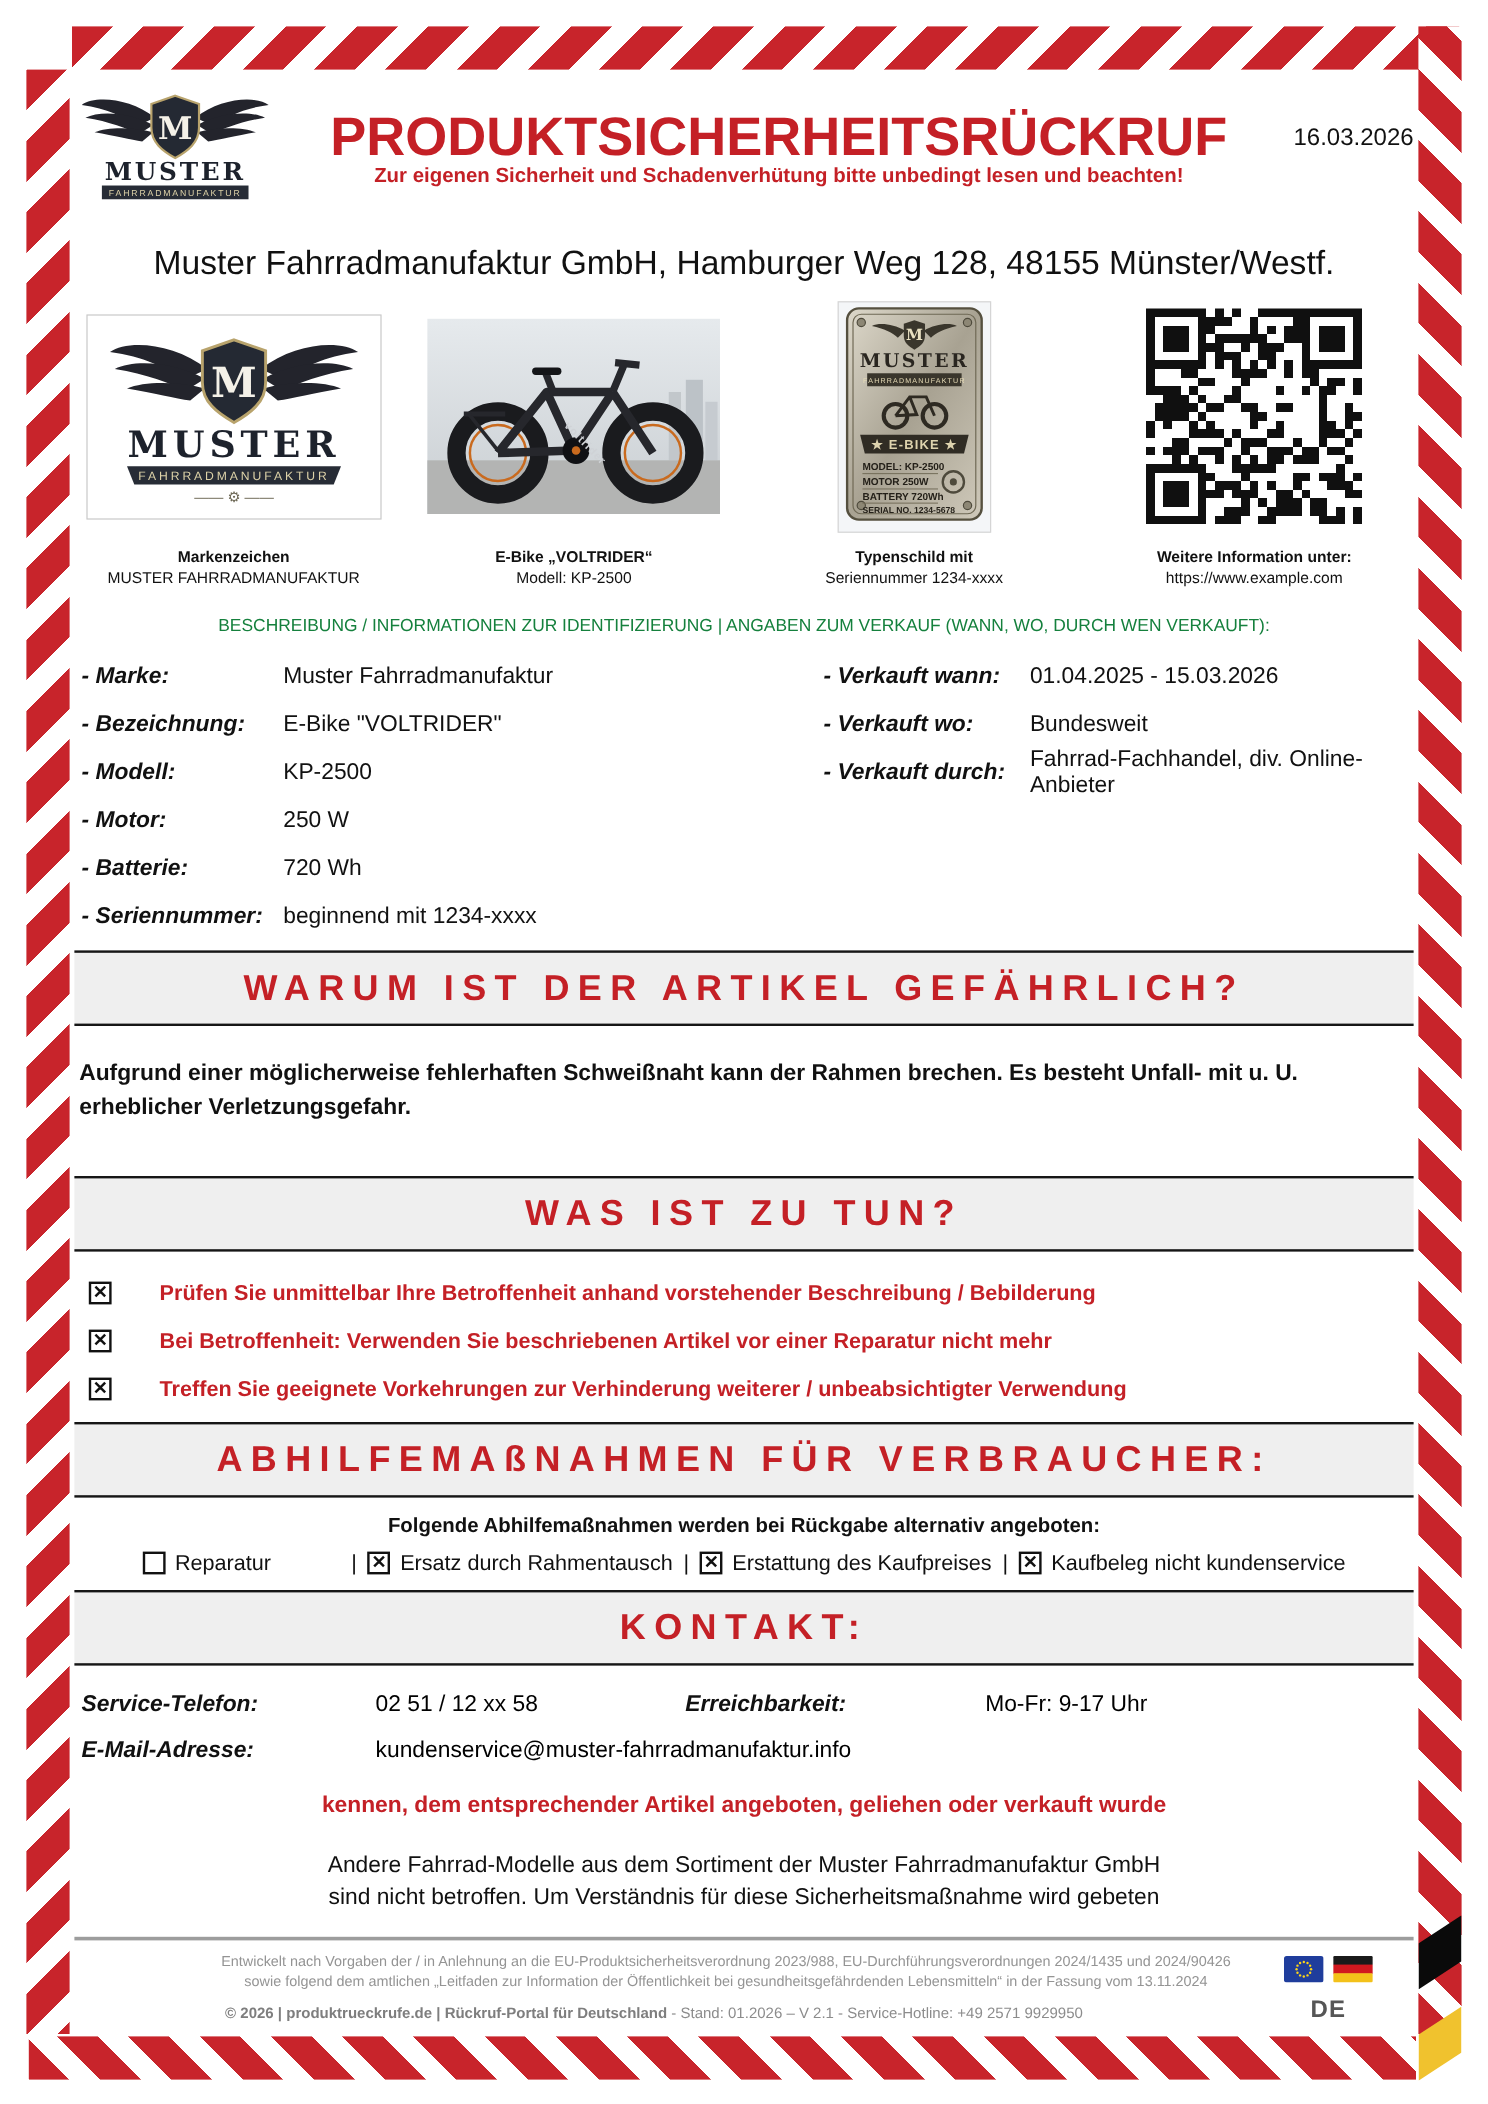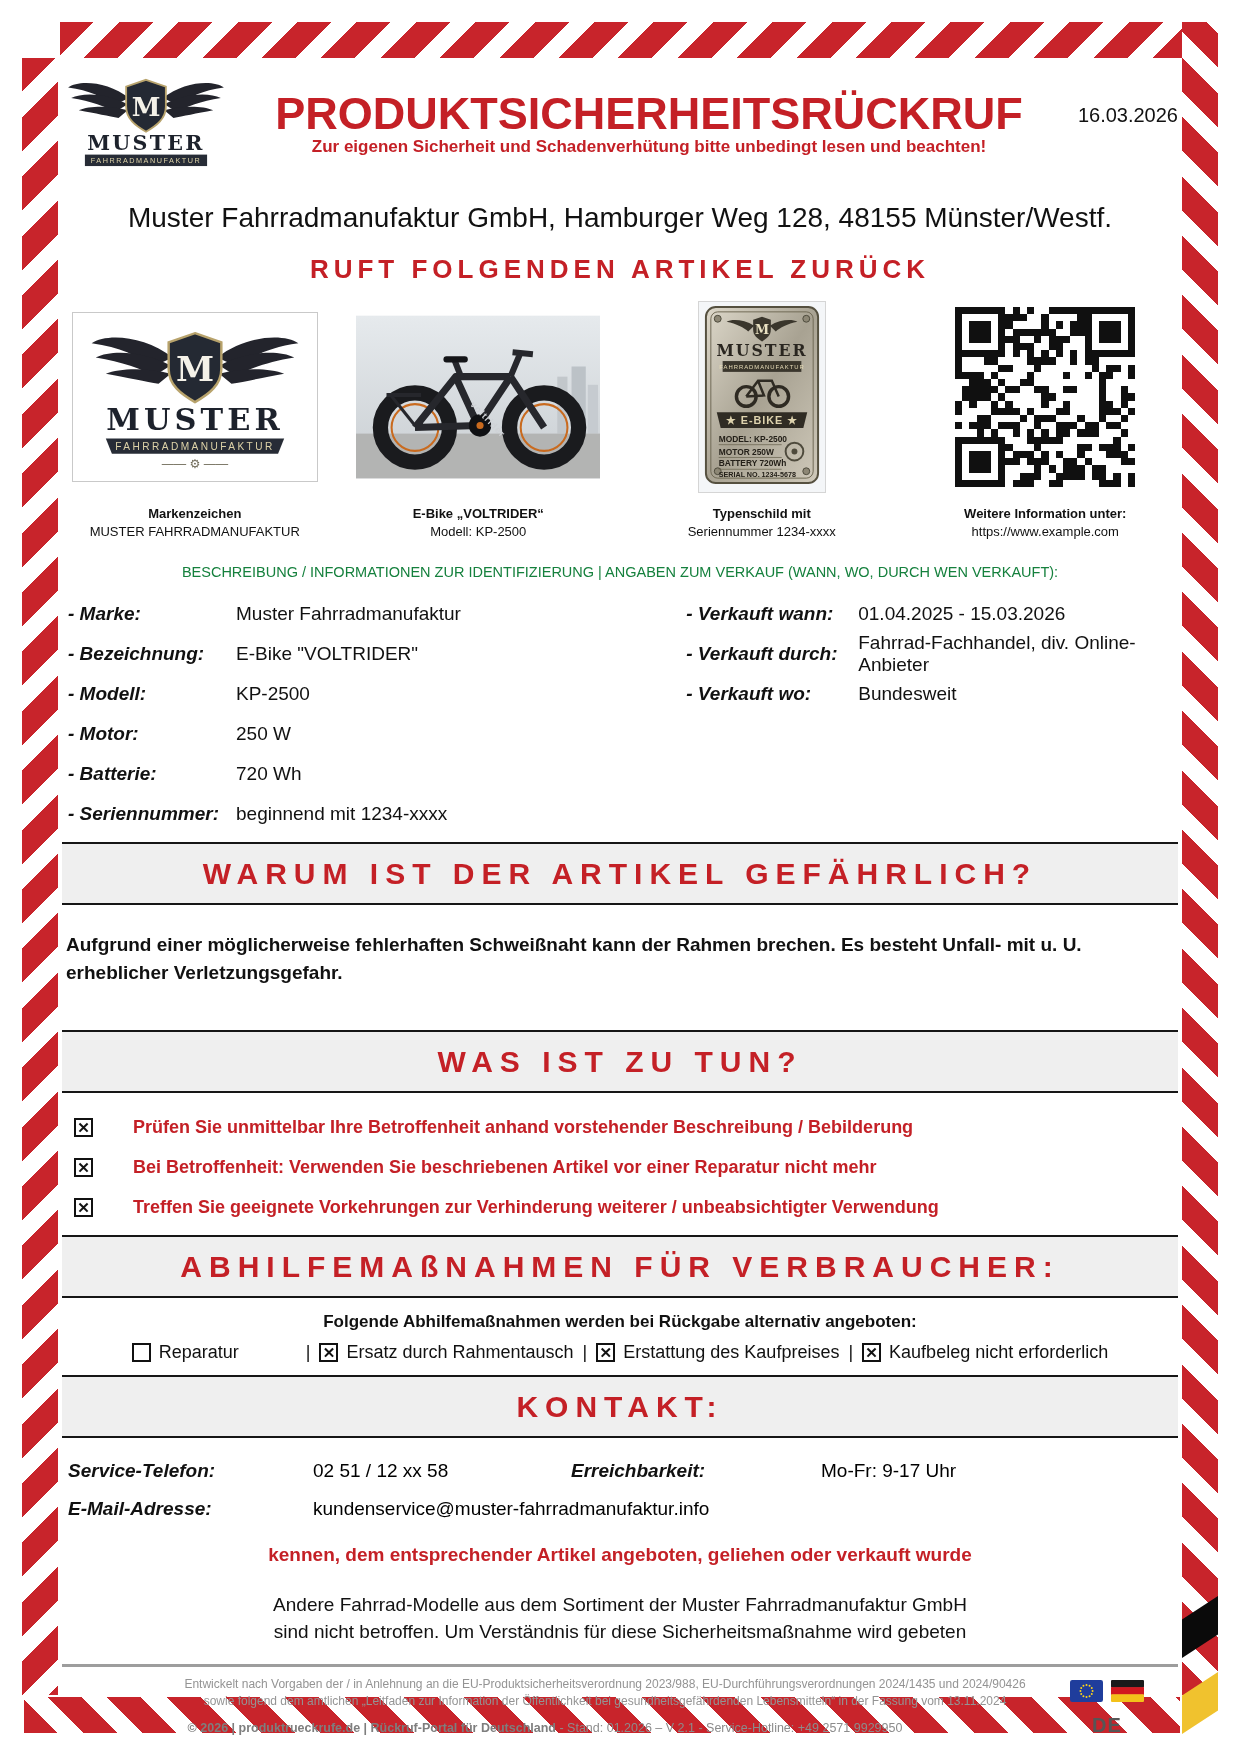--- a/index.html
+++ b/index.html
@@ -122,21 +122,20 @@
         </svg>
       </div>
       <div class="hdr-mid">
         <div class="hdr-title">PRODUKTSICHERHEITSRÜCKRUF</div>
         <div class="hdr-sub">Zur eigenen Sicherheit und Schadenverhütung bitte unbedingt lesen und beachten!</div>
       </div>
       <div class="hdr-date">16.03.2026</div>
     </div>
 
     <div class="addr">Muster Fahrradmanufaktur GmbH, Hamburger Weg 128, 48155 Münster/Westf.</div>
-    <div class="recall">RUFT FOLGENDEN ARTIKEL ZURÜCK</div>
 
     <div class="imgs">
 
       <div class="imgcell">
         <div class="imgbox">
           <div class="logo-box">
             <svg viewBox="0 0 220 150" width="228" height="152">
               <path d="M88 38 C60 16 22 14 8 24 C36 28 54 36 66 48 Z" fill="#23242c"></path>
               <path d="M86 46 C60 32 28 30 12 38 C38 42 58 50 70 56 Z" fill="#23242c"></path>
               <path d="M86 54 C64 48 36 48 22 54 C44 58 62 62 74 64 Z" fill="#23242c"></path>
@@ -596,26 +595,26 @@
             <span class="dlabel">- Seriennummer:</span>
             <span class="dvalue">beginnend mit 1234-xxxx</span>
           </div>
       </div>
       <div class="dcol right">
         <div class="drow">
             <span class="dlabel">- Verkauft wann:</span>
             <span class="dvalue">01.04.2025 - 15.03.2026</span>
           </div>
         <div class="drow">
+            <span class="dlabel">- Verkauft wo:</span>
+            <span class="dvalue">Bundesweit</span>
+          </div>
+        <div class="drow">
             <span class="dlabel">- Verkauft durch:</span>
             <span class="dvalue">Fahrrad-Fachhandel, div. Online-Anbieter</span>
-          </div>
-        <div class="drow">
-            <span class="dlabel">- Verkauft wo:</span>
-            <span class="dvalue">Bundesweit</span>
           </div>
       </div>
     </div>
 
     <div class="bar" style="margin-top:8px"><span>WARUM IST DER ARTIKEL GEFÄHRLICH?</span></div>
     <div class="danger-text">Aufgrund einer möglicherweise fehlerhaften Schweißnaht kann der Rahmen brechen. Es besteht Unfall- mit u. U. erheblicher Verletzungsgefahr.</div>
 
     <div class="bar" style="margin-top:44px"><span>WAS IST ZU TUN?</span></div>
     <div class="todo-list">
       <div class="todo-item">
@@ -646,21 +645,21 @@
           <span>Ersatz durch Rahmentausch</span>
         </span>
       <span class="sep">|</span>
       <span class="opt">
           <span class="cb checked">✕</span>
           <span>Erstattung des Kaufpreises</span>
         </span>
       <span class="sep">|</span>
       <span class="opt">
           <span class="cb checked">✕</span>
-          <span>Kaufbeleg nicht erforderlich</span>
+          <span>Kaufbeleg nicht kundenservice</span>
         </span>
     </div>
 
     <div class="bar" style="margin-top:12px"><span>KONTAKT:</span></div>
     <div class="contact">
       <div class="crow">
         <span class="clabel c1">Service-Telefon:</span>
         <span class="c2">02 51 / 12 xx 58</span>
         <span class="clabel c3">Erreichbarkeit:</span>
         <span>Mo-Fr: 9-17 Uhr</span>

